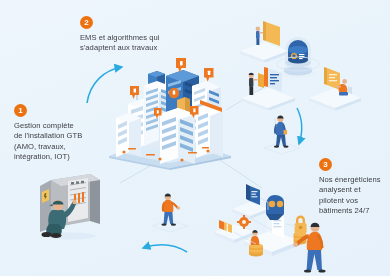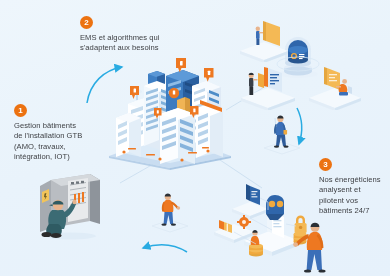--- a/index.html
+++ b/index.html
@@ -58,30 +58,30 @@
     <g stroke="#c3d9ec" stroke-width="0.7" fill="none">
       <path d="M120 183 L178 150"></path>
       <path d="M205 150 L262 188"></path>
       <path d="M226 110 L266 86"></path>
       <path d="M275 118 L276 128"></path>
     </g>
   </svg>
 
   <div class="step" id="step-1">
     <div class="badge">1</div>
-    <div class="step-text">Gestion bâtiments
+    <div class="step-text">Gestion complète
 de l'installation GTB
 (AMO, travaux,
 intégration, IOT)</div>
   </div>
 
   <div class="step" id="step-2">
     <div class="badge">2</div>
     <div class="step-text">EMS et algorithmes qui
-s'adaptent aux besoins</div>
+s'adaptent aux travaux</div>
   </div>
 
   <div class="step" id="step-3">
     <div class="badge">3</div>
     <div class="step-text">Nos énergéticiens
 analysent et
 pilotent vos
 bâtiments 24/7</div>
   </div>
 

